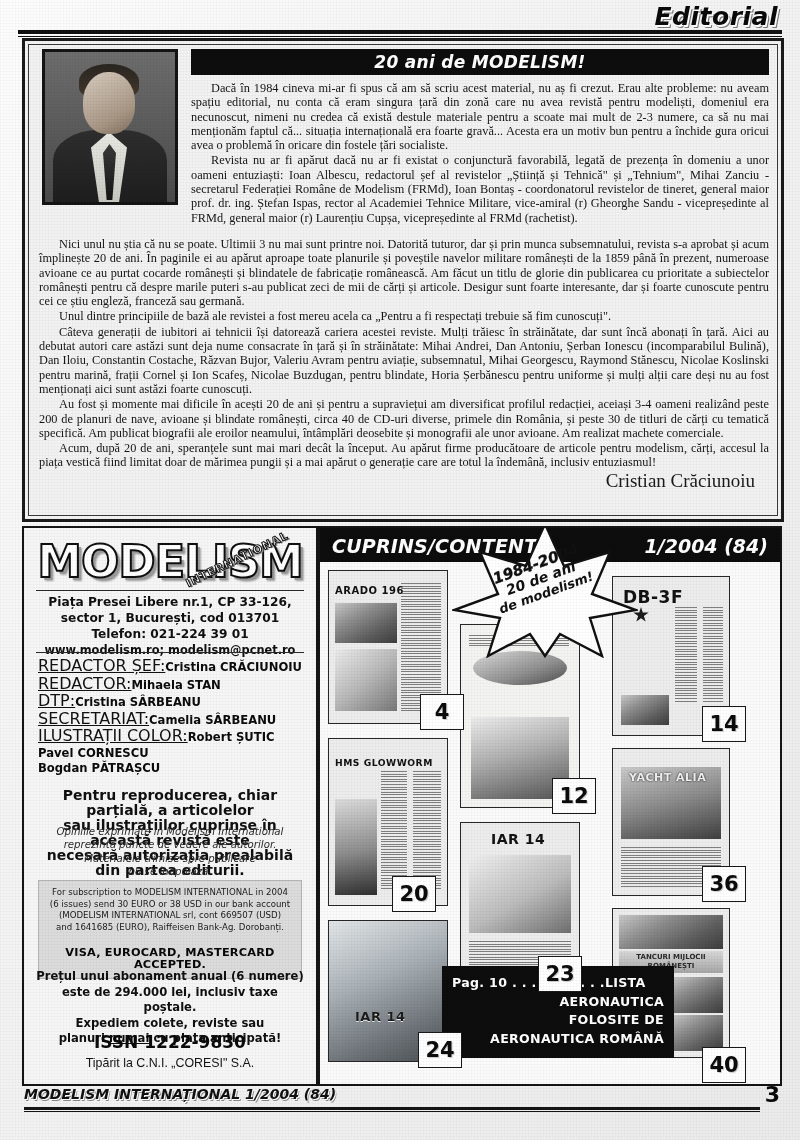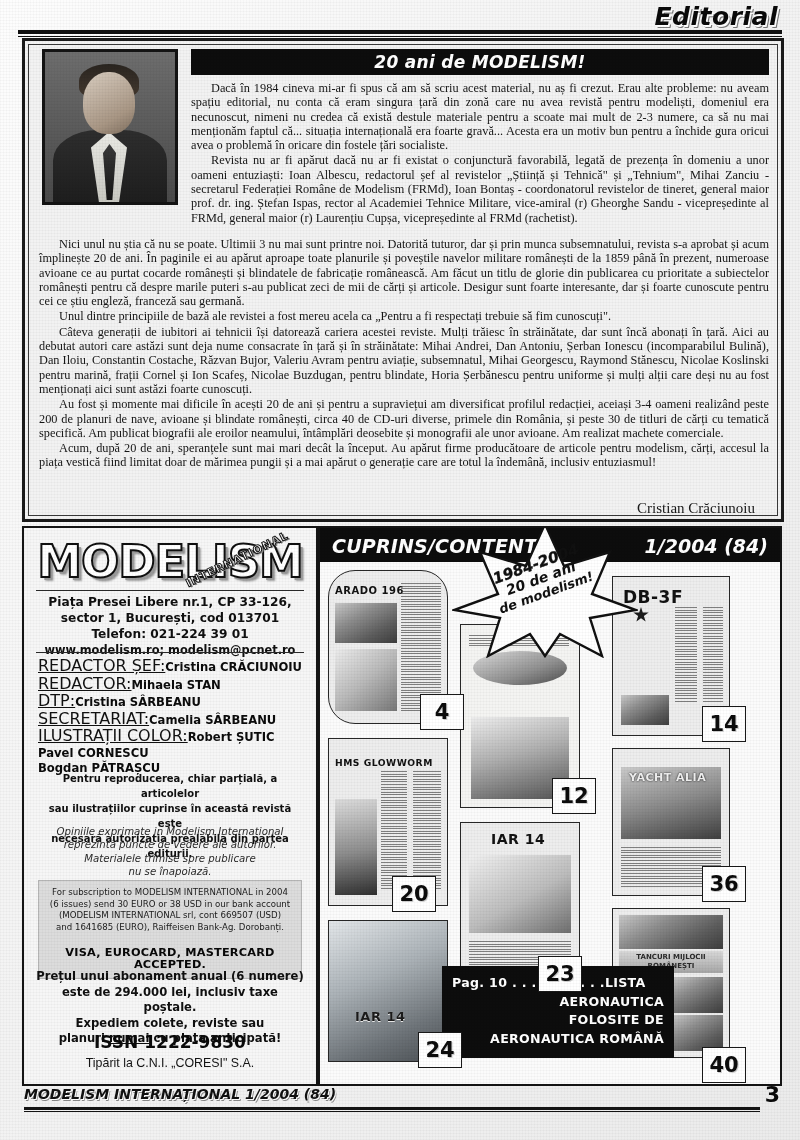--- a/index.html
+++ b/index.html
@@ -111,22 +111,22 @@
   }
   .art p{
     margin:0 0 1px 0;
     text-align:justify;
     font-size:12.3px;line-height:14.3px;
     color:#151515;
     text-indent:20px;
     font-family:"Liberation Serif", serif;
   }
   .sig{
-    position:absolute;right:26px;bottom:2px;
-    font-size:15px;color:#1a1a1a;font-family:"Liberation Serif", serif;
+    position:absolute;right:26px;bottom:27px;
+    font-size:19px;color:#1a1a1a;font-family:"Liberation Serif", serif;
   }
 
   
   .left-box{
     position:absolute;left:22px;top:526px;width:292px;height:556px;
     border:2.5px solid #151515;background:#f6f6f6;z-index:5;
   }
   .logo-wrap{
     position:absolute;left:0;right:0;top:4px;height:58px;
     display:flex;align-items:center;justify-content:center;
@@ -165,24 +165,24 @@
     display:flex;justify-content:space-between;align-items:baseline;
     line-height:15.5px;
   }
   .staff-role{
     text-decoration:underline;font-size:16px;color:#111;font-weight:normal;
   }
   .staff-name{
     font-weight:bold;font-size:11.6px;color:#0c0c0c;flex:1;
   }
   .copy{
-    position:absolute;left:12px;right:12px;top:243px;
+    position:absolute;left:12px;right:12px;top:260px;
     text-align:center;
     font-family:"DejaVu Sans", sans-serif;font-weight:bold;
-    font-size:10px;line-height:15px;color:#101010;
+    font-size:14px;line-height:15px;color:#101010;
   }
   .opin{
     position:absolute;left:12px;right:12px;top:297px;
     text-align:center;font-style:italic;
     font-family:"DejaVu Sans", sans-serif;
     font-size:10.2px;line-height:13.4px;color:#2a2a2a;
   }
   .subs{
     position:absolute;left:14px;right:14px;top:352px;
     background:#dcdcdc;border:1px solid #b4b4b4;
@@ -446,21 +446,21 @@
       <svg viewBox="0 0 186 136">
         <polygon points="93,2 112,44 158,30 140,72 184,88 138,96 150,134 108,112 93,134 78,112 36,134 48,96 2,88 46,72 28,30 74,44" fill="#ffffff" stroke="#111111" stroke-width="2.4"></polygon>
       </svg>
       <div class="star-txt">
         <div class="l1">1984-2004</div>
         <div class="l2">20 de ani</div>
         <div class="l3">de modelism!</div>
       </div>
     </div>
 
-    <div class="thumb" style="left:8px;top:42px;width:118px;height:152px;border-radius:27px;">
+    <div class="thumb" style="left:8px;top:42px;width:118px;height:152px;">
       <div class="ttl" style="top:14px;font-size:10px;">ARADO 196</div>
       <div class="lines" style="left:72px;top:12px;width:40px;height:130px;"></div>
       <div class="photo" style="left:6px;top:32px;width:62px;height:40px;"></div>
       <div class="photo" style="left:6px;top:78px;width:62px;height:62px;background:linear-gradient(140deg,#ececec,#b9b9b9 50%,#777 100%);"></div>
     </div>
     <div class="pagenum" style="left:100px;top:166px;">4</div>
 
     <div class="thumb" style="left:8px;top:210px;width:118px;height:166px;">
       <div class="page-head"></div>
       <div class="ttl" style="top:18px;font-size:9.2px;">HMS GLOWWORM</div>

